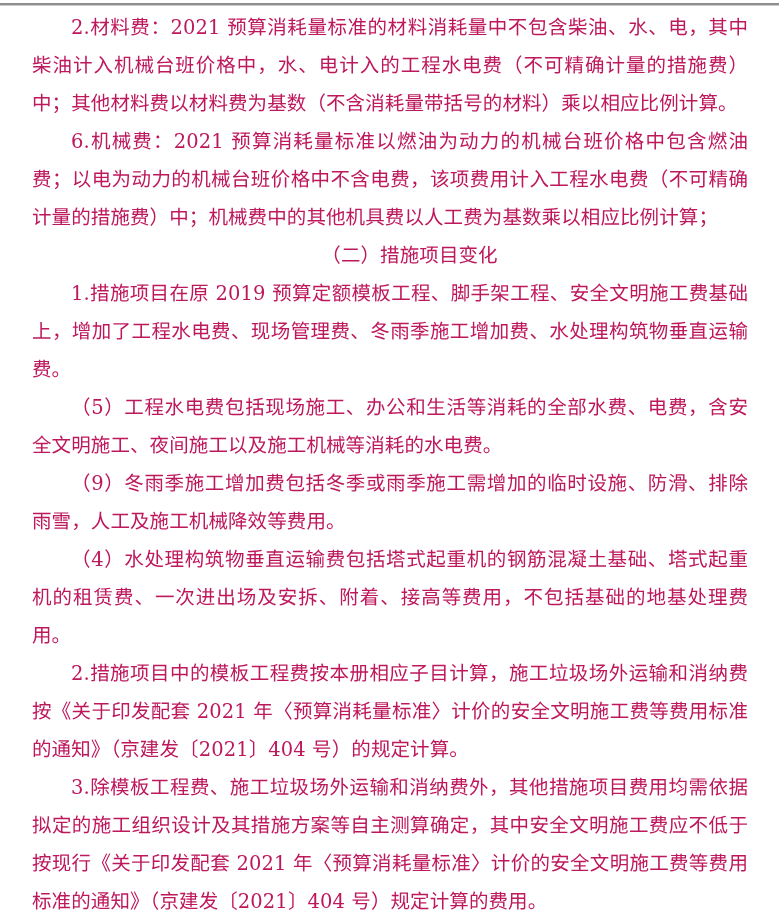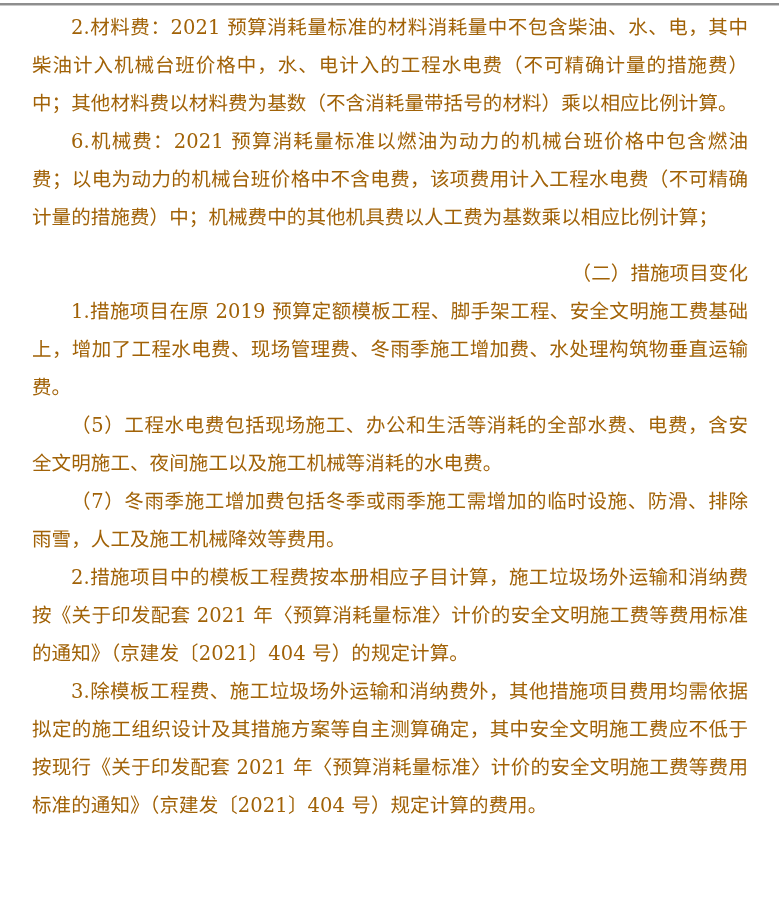--- a/index.html
+++ b/index.html
@@ -45,33 +45,32 @@
     top: 9px;
     left: 32px;
     width: 716px;
   }
 
   p.para {
     margin: 0;
     padding: 0;
     font-size: 19.5px;
     line-height: 38px;
-    color: #a16207;
+    color: #be185d;
     text-align: justify;
     text-justify: inter-ideograph;
     text-indent: 2em;
     letter-spacing: 0.1px;
     word-break: break-all;
     font-family: "DejaVu Serif", "Liberation Serif", serif;
   }
 
   
   p.para.heading {
-    text-align: right;
-    margin-top: 18px;
+    text-align: center;
   }
 </style>
 </head>
 <body>
 
 <div class="page">
 
   <div class="page-top-rule"></div>
   <div class="page-top-rule-soft"></div>
 
@@ -81,21 +80,22 @@
 
     <p class="para">6.机械费：2021 预算消耗量标准以燃油为动力的机械台班价格中包含燃油费；以电为动力的机械台班价格中不含电费，该项费用计入工程水电费（不可精确计量的措施费）中；机械费中的其他机具费以人工费为基数乘以相应比例计算；</p>
 
     <p class="para heading">（二）措施项目变化</p>
 
     <p class="para">1.措施项目在原 2019 预算定额模板工程、脚手架工程、安全文明施工费基础上，增加了工程水电费、现场管理费、冬雨季施工增加费、水处理构筑物垂直运输费。</p>
 
     <p class="para">（5）工程水电费包括现场施工、办公和生活等消耗的全部水费、电费，含安全文明施工、夜间施工以及施工机械等消耗的水电费。</p>
 
 
-    <p class="para">（7）冬雨季施工增加费包括冬季或雨季施工需增加的临时设施、防滑、排除雨雪，人工及施工机械降效等费用。</p>
+    <p class="para">（9）冬雨季施工增加费包括冬季或雨季施工需增加的临时设施、防滑、排除雨雪，人工及施工机械降效等费用。</p>
 
+    <p class="para">（4）水处理构筑物垂直运输费包括塔式起重机的钢筋混凝土基础、塔式起重机的租赁费、一次进出场及安拆、附着、接高等费用，不包括基础的地基处理费用。</p>
 
     <p class="para">2.措施项目中的模板工程费按本册相应子目计算，施工垃圾场外运输和消纳费按《关于印发配套 2021 年〈预算消耗量标准〉计价的安全文明施工费等费用标准的通知》（京建发〔2021〕404 号）的规定计算。</p>
 
     <p class="para">3.除模板工程费、施工垃圾场外运输和消纳费外，其他措施项目费用均需依据拟定的施工组织设计及其措施方案等自主测算确定，其中安全文明施工费应不低于按现行《关于印发配套 2021 年〈预算消耗量标准〉计价的安全文明施工费等费用标准的通知》（京建发〔2021〕404 号）规定计算的费用。</p>
 
   </div>
 </div>
 
 </body></html>

